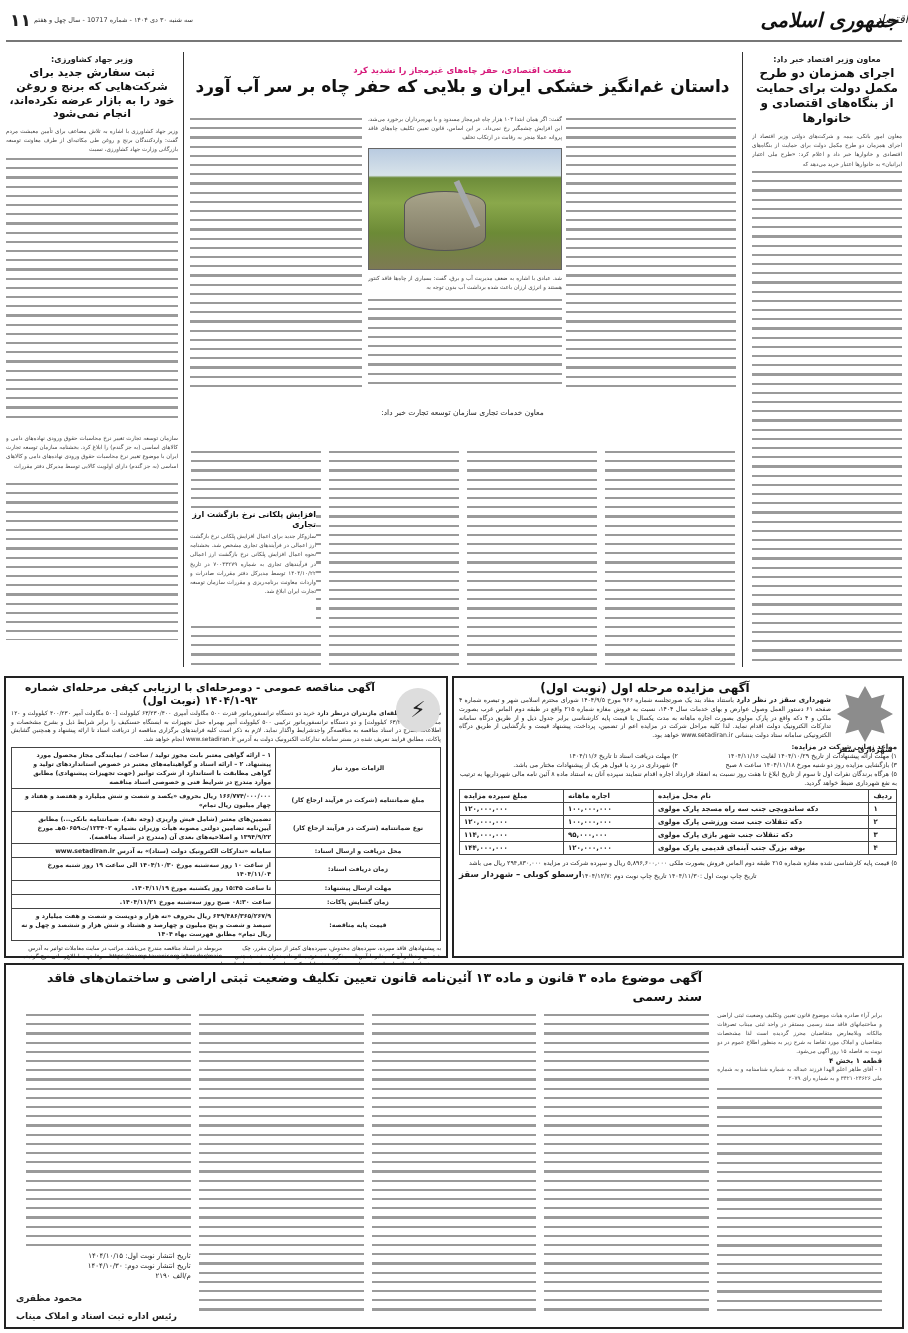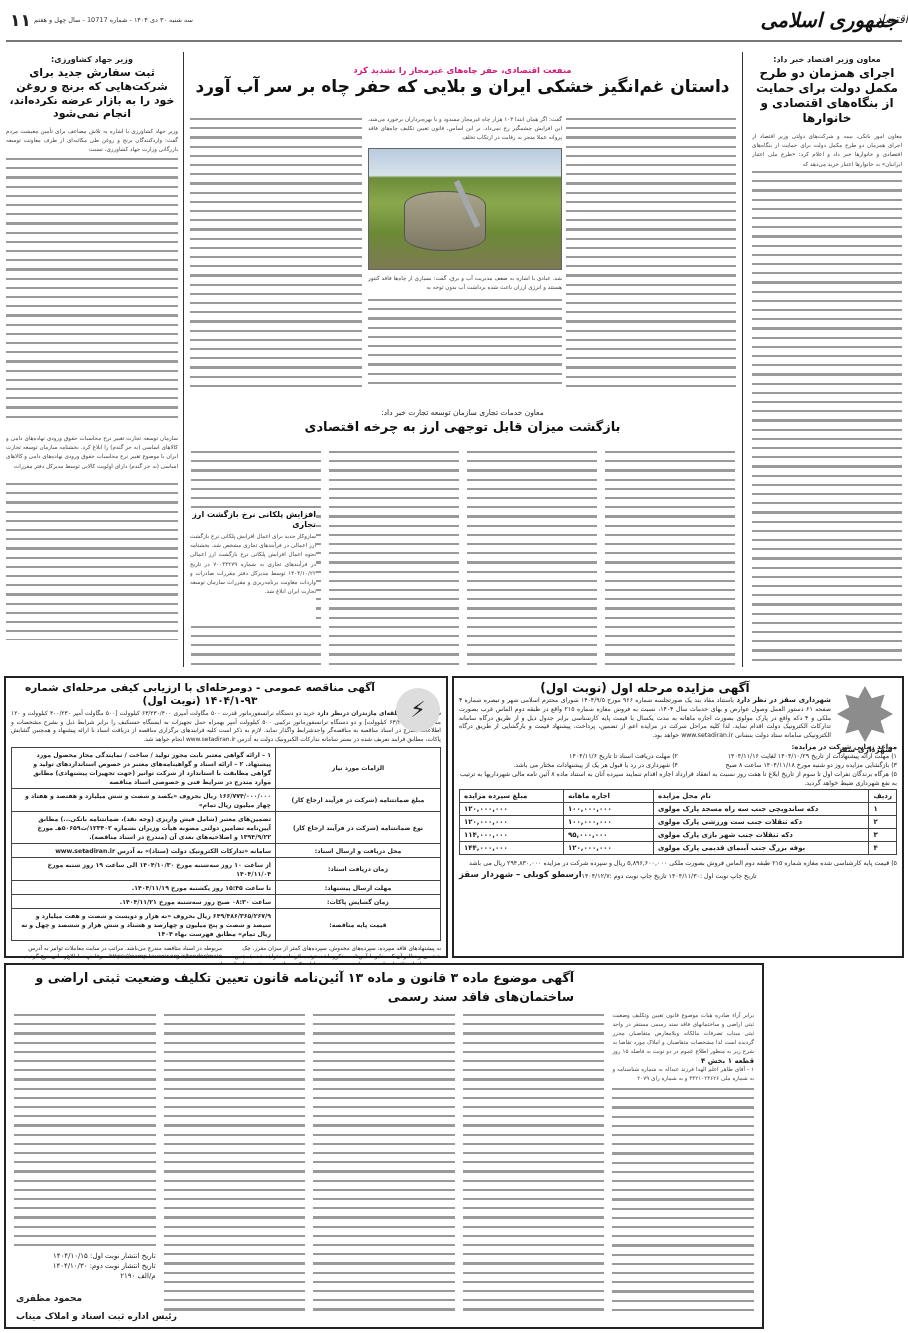--- a/index.html
+++ b/index.html
@@ -64,21 +64,20 @@
 <div class="abs photo" style="left:368px;top:148px;width:194px;height:122px">
   <div class="abs well"></div>
   <div class="abs pipe"></div>
 </div>
 <div class="abs txt" style="left:368px;top:274px;width:194px;height:20px">شد. عبادی با اشاره به ضعف مدیریت آب و برق، گفت: بسیاری از چاه‌ها فاقد کنتور هستند و انرژی ارزان باعث شده برداشت آب بدون توجه به</div>
 <div class="abs lines" style="left:368px;top:296px;width:194px;height:95px"></div>
 <div class="abs lines" style="left:190px;top:115px;width:172px;height:275px"></div>
 
 <div class="abs" style="left:190px;top:408px;width:545px">
   <div class="kicker" style="font-size:7.5px;font-weight:normal">معاون خدمات تجاری سازمان توسعه تجارت خبر داد:</div>
-  <div class="head" style="font-size:13px;margin-top:2px">بازگشت میزان قابل توجهی ارز به چرخه اقتصادی</div>
 </div>
 <div class="abs lines" style="left:190px;top:448px;width:545px;height:220px;background:repeating-linear-gradient(to left,transparent 0,transparent 130px,#fff 130px,#fff 138px),repeating-linear-gradient(to bottom,transparent 0,transparent 3px,#9a9a9a 3px,#9a9a9a 5.2px,transparent 5.2px,transparent 9.2px)"></div>
 <div class="abs" style="left:190px;top:510px;width:126px;background:#fff">
   <div class="head" style="font-size:8px;text-align:right">افزایش پلکانی نرخ بازگشت ارز تجاری</div>
   <div class="txt" style="height:90px;margin-top:2px">سازوکار جدید برای اعمال افزایش پلکانی نرخ بازگشت ارز اعمالی در فرآیندهای تجاری مشخص شد. بخشنامه نحوه اعمال افزایش پلکانی نرخ بازگشت ارز اعمالی در فرآیندهای تجاری به شماره ۷۰۰۴۳۲۷۹ در تاریخ ۱۴۰۴/۱۰/۲۲ توسط مدیرکل دفتر مقررات صادرات و واردات معاونت برنامه‌ریزی و مقررات سازمان توسعه تجارت ایران ابلاغ شد.</div>
 </div>
 
 <div class="abs" style="left:6px;top:55px;width:172px">
   <div class="kicker">وزیر جهاد کشاورزی:</div>
   <div class="head" style="font-size:11px;margin-top:2px">ثبت سفارش جدید برای شرکت‌هایی که برنج و روغن خود را به بازار عرضه نکرده‌اند، انجام نمی‌شود</div>
@@ -198,21 +197,21 @@
     </table>
   <div style="display:flex;gap:8px;margin-top:3px;font-size:5.7px;line-height:8.2px">
     <div style="flex:1">به پیشنهادهای فاقد سپرده، سپرده‌های مخدوش، سپرده‌های کمتر از میزان مقرر، چک شخصی و نظایر آن که مغایر با آیین‌نامه مذکور باشد، ترتیب اثر داده نخواهد شد. همچنین به پیشنهادهای فاقد امضاء، مشروط، مخدوش و پیشنهاداتی که بعد از موعد مقرر در اسناد واصل شوند مطلقاً ترتیب اثر داده نخواهد شد. سایر اطلاعات و جزئیات</div>
     <div style="flex:1">
       <div>مربوطه در اسناد مناقصه مندرج می‌باشد. مراتب در سایت معاملات توانیر به آدرس https://wamp.tavanir.org.ir/tender/main صرفا جهت اطلاع‌رسانی درج گردیده است.</div>
       <div class="sig" style="font-size:7.5px">روابط عمومی شرکت برق منطقه‌ای مازندران و گلستان</div>
     </div>
   </div>
 </div>
 
-<div class="abs box" style="left:4px;top:963px;width:760px;height:366px;padding:4px 8px">
+<div class="abs box" style="left:4px;top:963px;width:900px;height:366px;padding:4px 20px">
   <div class="head" style="font-size:12.5px;text-align:right;padding-right:180px;line-height:1.5">آگهی موضوع ماده ۳ قانون و ماده ۱۳ آئین‌نامه قانون تعیین تکلیف وضعیت ثبتی اراضی و ساختمان‌های فاقد سند رسمی</div>
   <div class="cols4" style="margin-top:4px;height:305px">
     <div>
       <div class="txt" style="height:46px">برابر آراء صادره هیات موضوع قانون تعیین وتکلیف وضعیت ثبتی اراضی و ساختمانهای فاقد سند رسمی مستقر در واحد ثبتی میناب تصرفات مالکانه وبلامعارض متقاضیان محرز گردیده است لذا مشخصات متقاضیان و املاک مورد تقاضا به شرح زیر به منظور اطلاع عموم در دو نوبت به فاصله ۱۵ روز آگهی می‌شود.</div>
       <div style="font-size:7px;font-weight:bold">قطعه ۱ بخش ۴</div>
       <div class="txt" style="height:20px">۱ - آقای طاهر اعلم الهدا فرزند عبداله به شماره شناسنامه و به شماره ملی ۳۴۲۱۰۲۴۶۲۶ و به شماره رای ۲۰۷۹</div>
       <div class="lines" style="height:232px"></div>
     </div>
     <div class="lines"></div>
     <div class="lines"></div>

